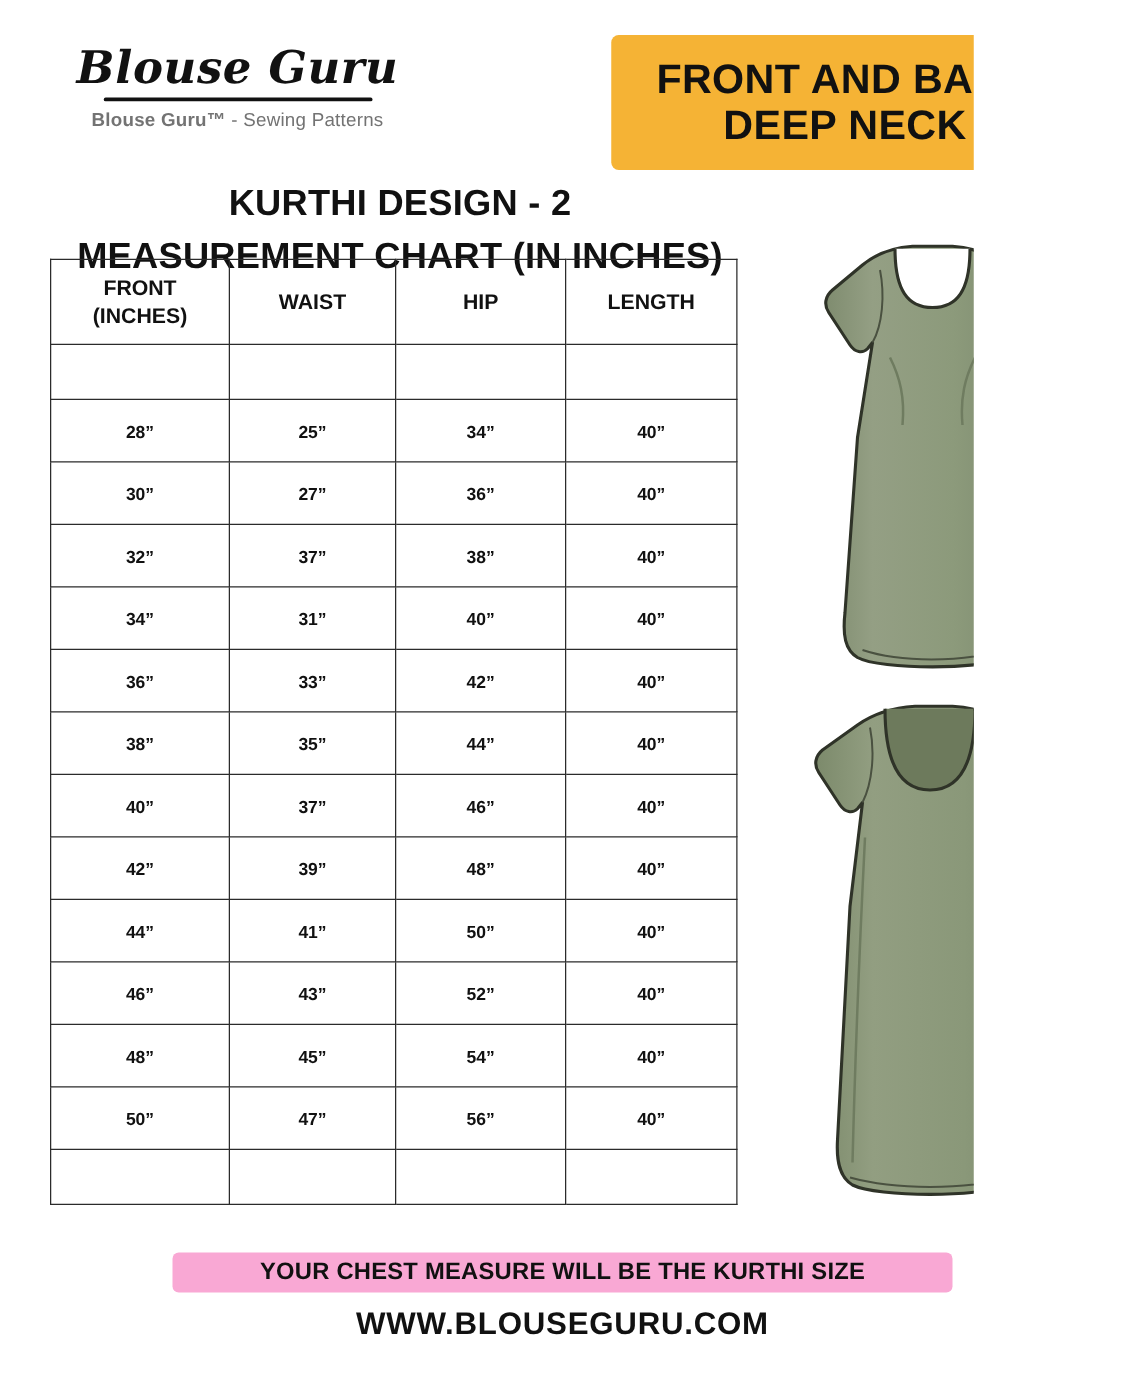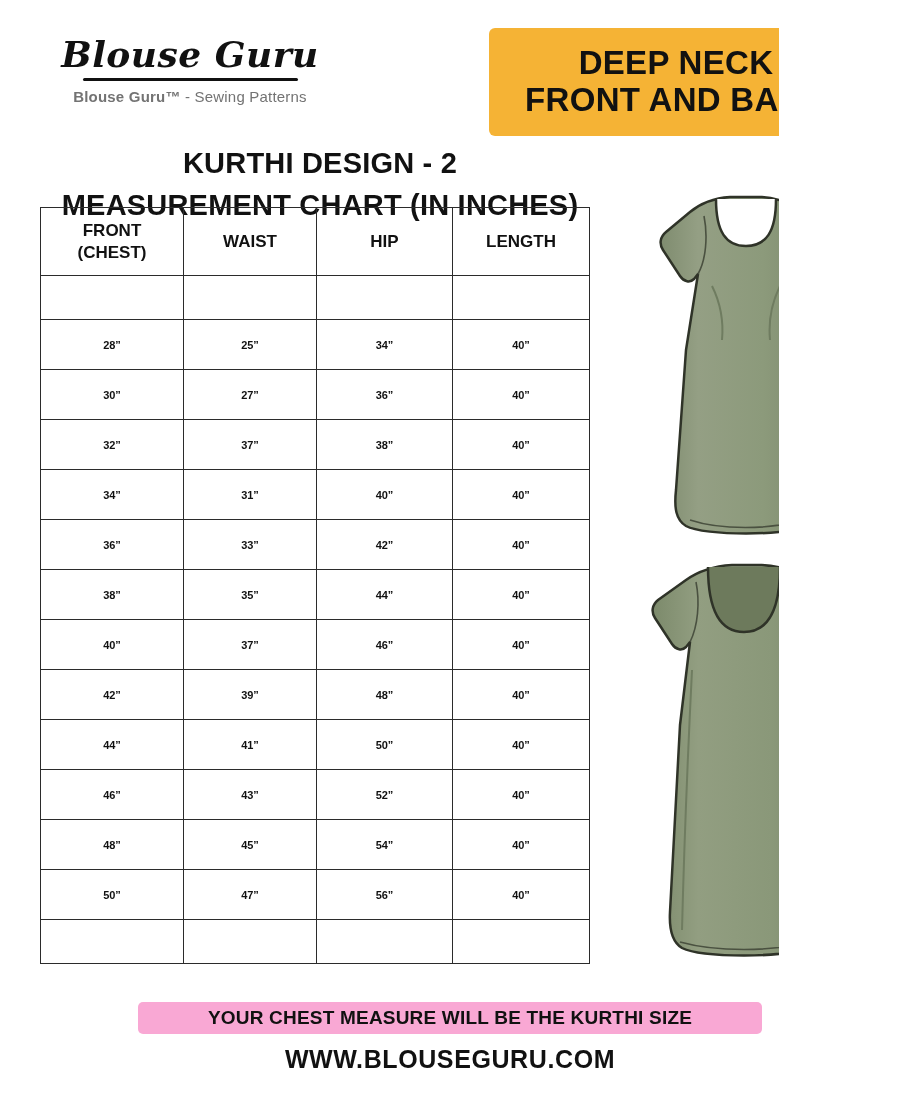--- a/index.html
+++ b/index.html
@@ -93,21 +93,21 @@
     width: 549px;
   }
   table.measure {
     border-collapse: collapse;
     width: 549px;
     table-layout: fixed;
   }
   table.measure th, table.measure td {
     border: 1px solid #2b2b2b;
     text-align: center;
-    font-size: 11px;
+    font-size: 14px;
     font-weight: bold;
     height: 50px;
     padding: 0;
     color: #111;
   }
   table.measure th {
     font-size: 17px;
     height: 68px;
     line-height: 1.25;
   }
@@ -160,42 +160,42 @@
 
   <div class="brand">
     <div class="brand-name">Blouse Guru</div>
     <div class="brand-underline"></div>
     <div class="brand-tag">
       <b>Blouse Guru™</b><span class="light"> - Sewing Patterns</span>
     </div>
   </div>
 
   <div class="banner">
+    <div>FRONT AND BACK</div>
     <div>DEEP NECK</div>
-    <div>FRONT AND BACK</div>
   </div>
 
   <div class="chart-title">
     <div>KURTHI DESIGN - 2</div>
     <div>MEASUREMENT CHART (IN INCHES)</div>
   </div>
 
   <div class="table-wrap">
     <table class="measure">
       <colgroup>
         <col class="c1">
           <col class="c2">
           <col class="c3">
           <col class="c4">
       </colgroup>
       <thead>
         <tr>
           <th>
             <div>FRONT</div>
-            <div>(CHEST)</div>
+            <div>(INCHES)</div>
           </th>
           <th>
             <div>WAIST</div>
           </th>
           <th>
             <div>HIP</div>
           </th>
           <th>
             <div>LENGTH</div>
           </th>

